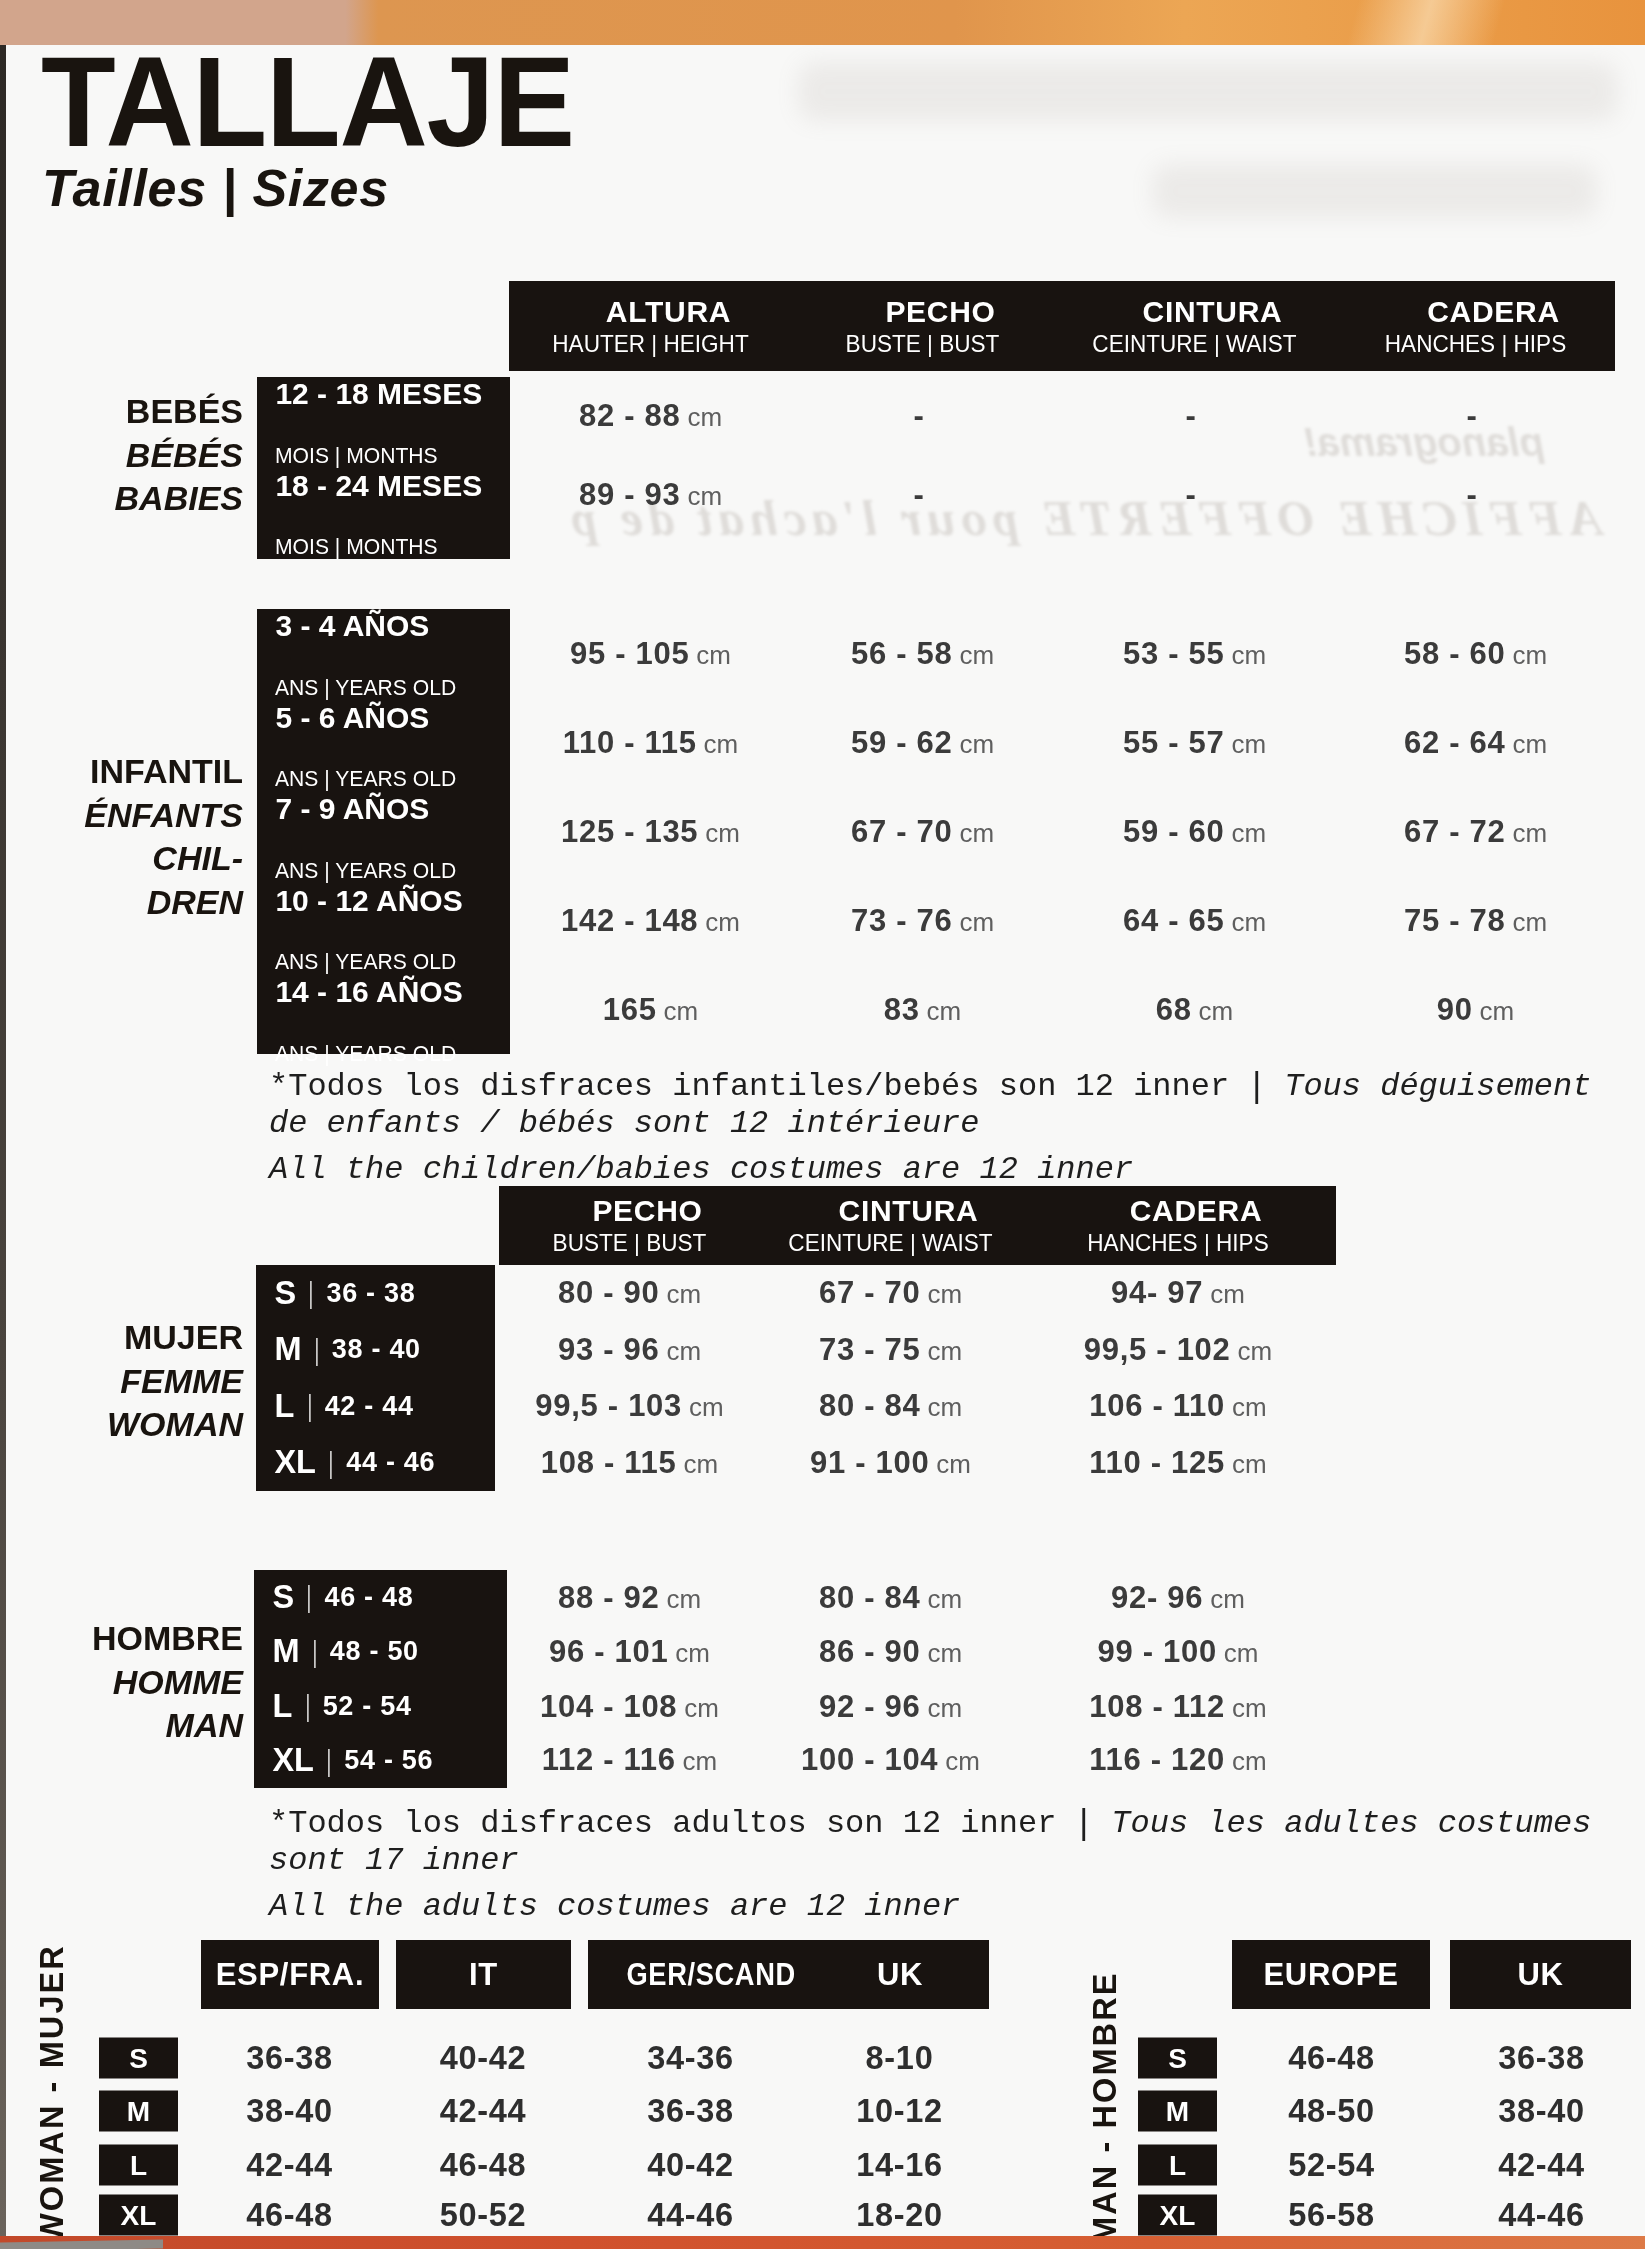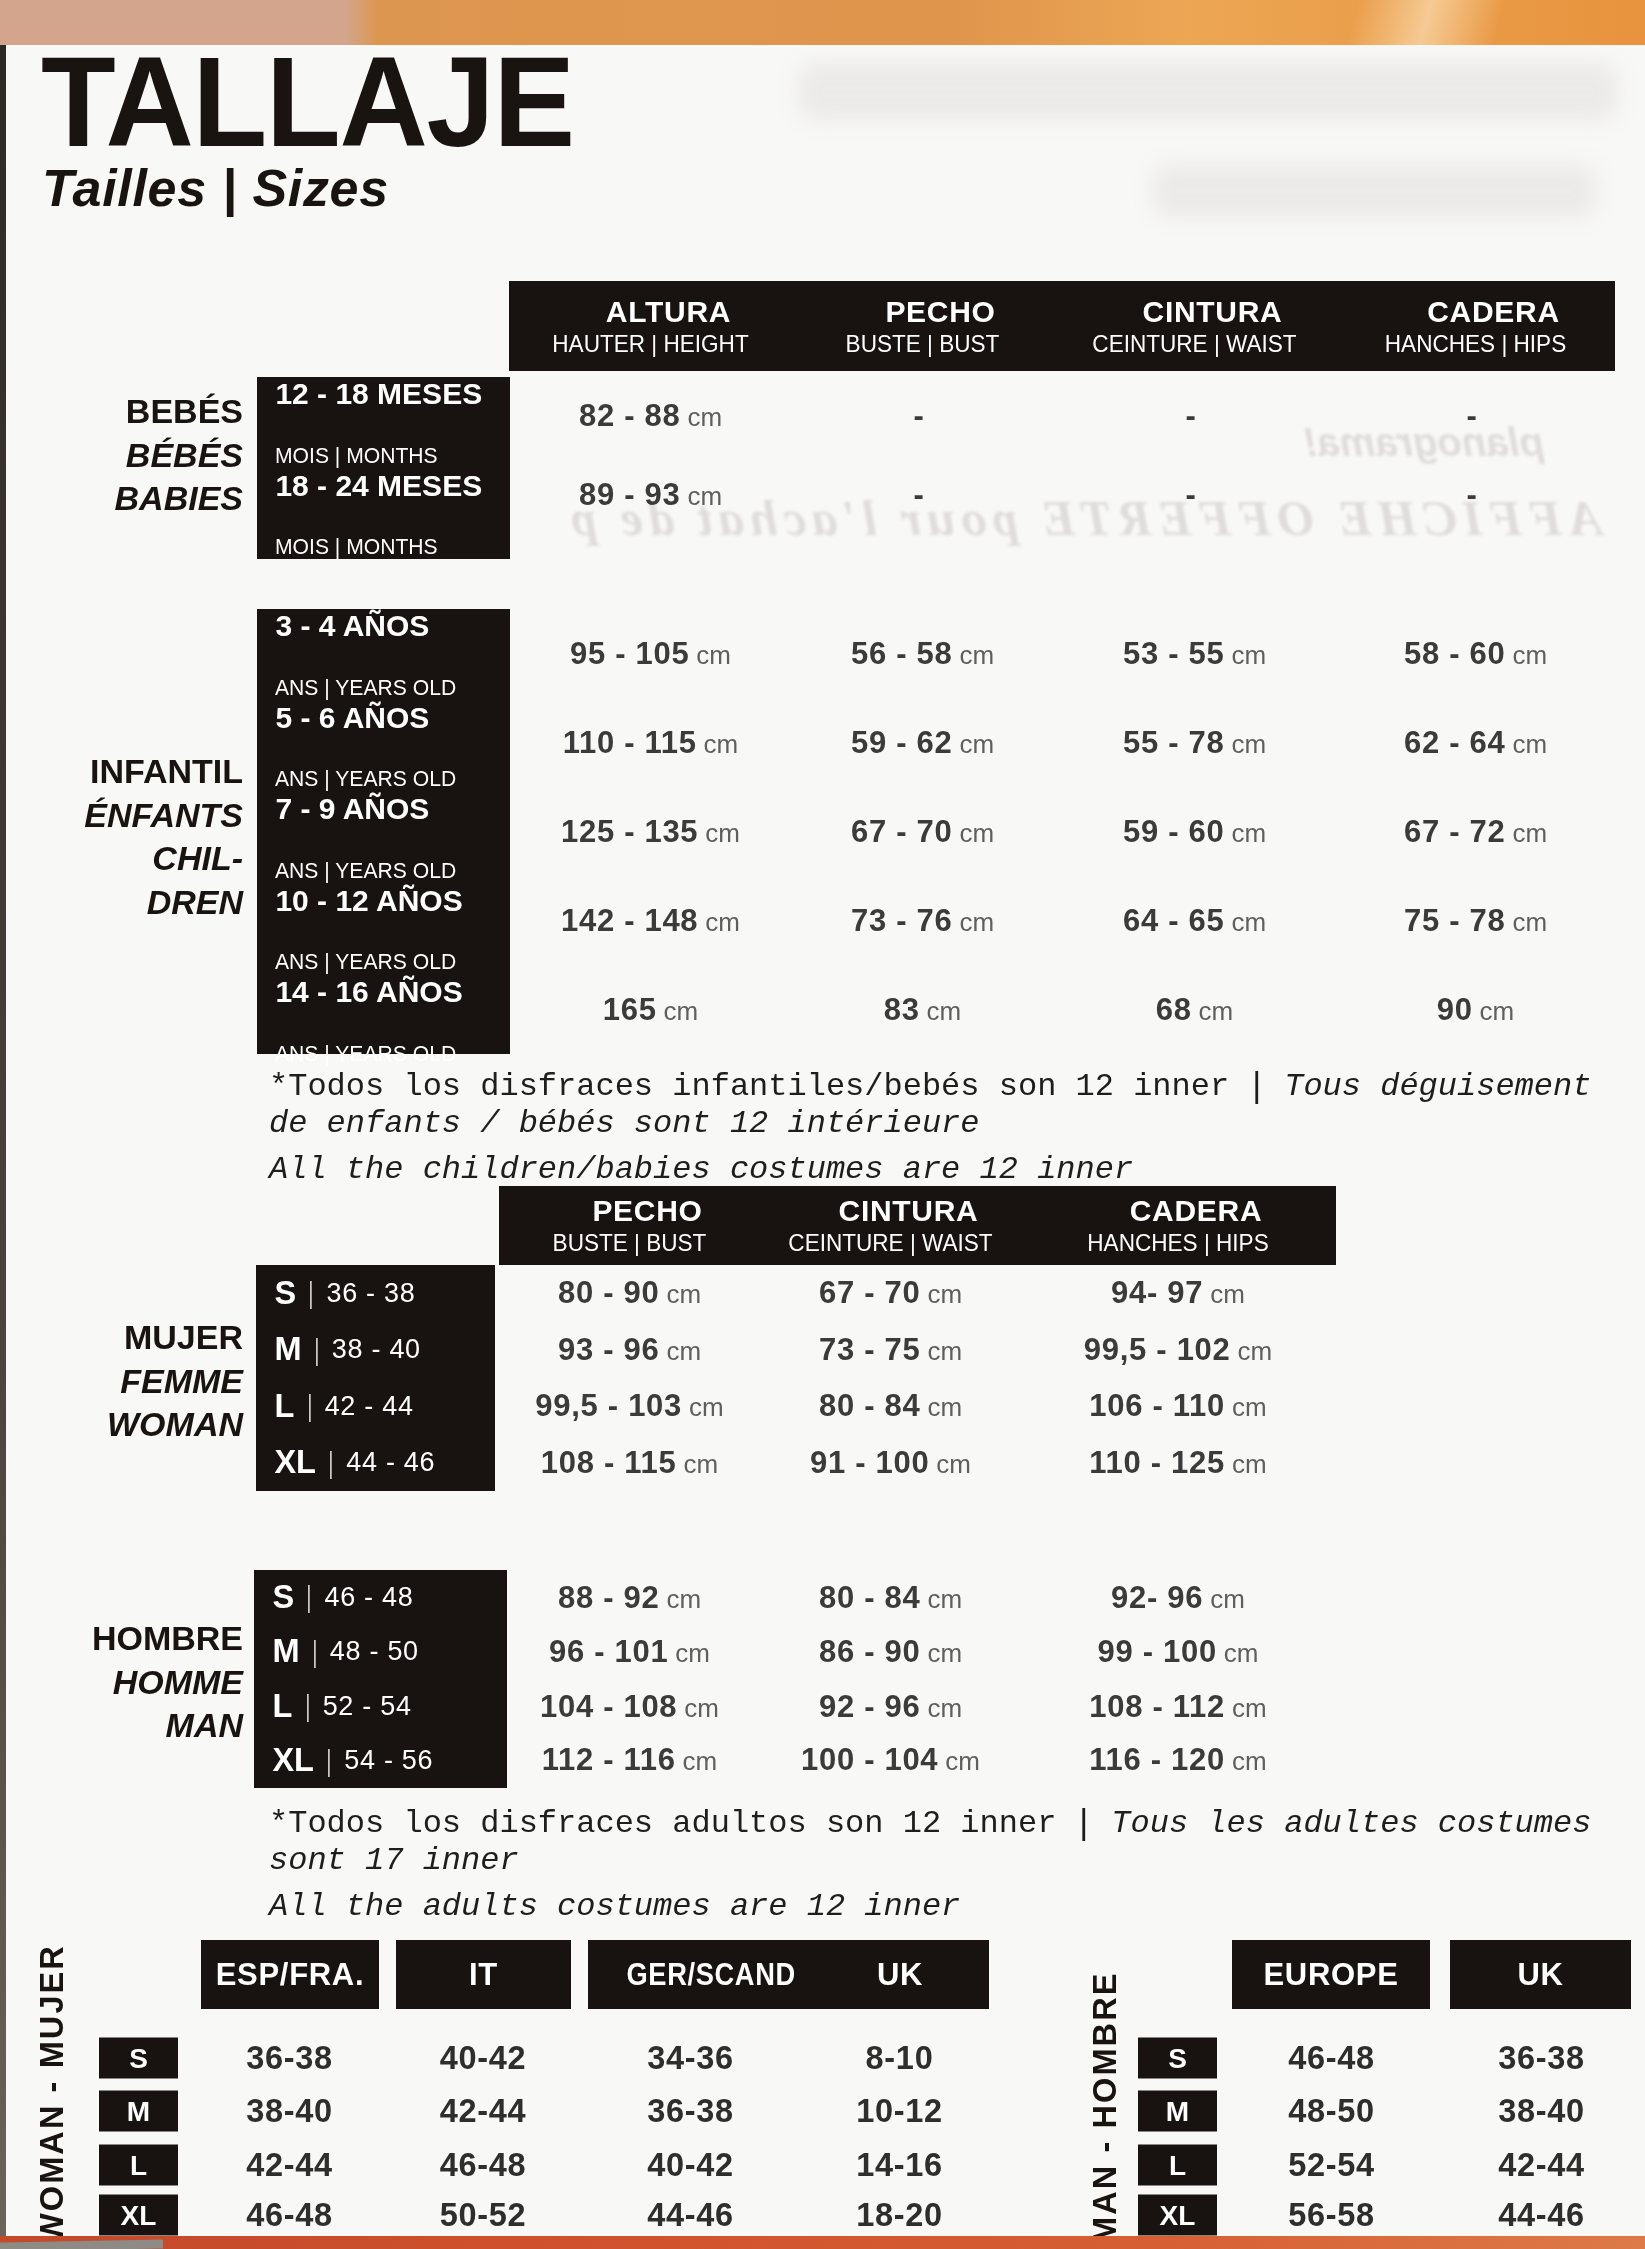--- a/index.html
+++ b/index.html
@@ -40,21 +40,21 @@
   .babies-block{left:257px;top:377px;width:253px;height:182px;}
   .children-block{left:257px;top:609px;width:253px;height:445px;}
   .woman-block{left:256px;top:1265px;width:239px;height:226px;}
   .man-block{left:254px;top:1570px;width:253px;height:218px;}
   .rrow{flex:1;display:flex;flex-direction:column;justify-content:flex-end;padding-left:18.4px;gap:28px;}
   .rrow .range{font-size:30px;font-weight:bold;letter-spacing:0;}
   .rrow .sub{font-size:22px;font-weight:normal;margin-top:3.5px;transform:scaleX(.96);transform-origin:left;}
   .size-row{flex:1;display:flex;flex-direction:row;align-items:center;padding-left:18.4px;}
   .size-letter{font-size:32.5px;font-weight:bold;}
   .size-sep{font-size:30px;margin:0 11.3px;transform:scaleX(.55);opacity:.95;font-weight:normal;}
-  .size-range{font-size:27px;font-weight:normal;letter-spacing:0.7px;}
+  .size-range{font-size:27px;font-weight:bold;letter-spacing:0.7px;}
   
   .side-label{position:absolute;right:1402px;width:233px;text-align:right;color:#19140f;line-height:1.28;}
   .side-label .b{display:block;font-size:34px;font-weight:bold;}
   .side-label .bi{display:block;font-size:34px;font-weight:bold;font-style:italic;}
   
   .vrow{position:absolute;display:grid;transform:translateY(-50%);}
   .vrow.ch{left:509px;width:1106px;grid-template-columns:283px 261px 283px 279px;}
   .vrow.ad{left:499px;width:837px;grid-template-columns:261px 261px 314px;}
   .vcell{text-align:center;white-space:nowrap;}
   .vcell .num{font-size:31px;font-weight:bold;color:#3b3b3b;letter-spacing:0.7px;}
@@ -177,21 +177,21 @@
 
   <div class="vrow ch" style="top:654px;">
     <div class="vcell"><span class="num">95 - 105</span><span class="unit">cm</span></div>
     <div class="vcell"><span class="num">56 - 58</span><span class="unit">cm</span></div>
     <div class="vcell"><span class="num">53 - 55</span><span class="unit">cm</span></div>
     <div class="vcell"><span class="num">58 - 60</span><span class="unit">cm</span></div>
   </div>
   <div class="vrow ch" style="top:743px;">
     <div class="vcell"><span class="num">110 - 115</span><span class="unit">cm</span></div>
     <div class="vcell"><span class="num">59 - 62</span><span class="unit">cm</span></div>
-    <div class="vcell"><span class="num">55 - 78</span><span class="unit">cm</span></div>
+    <div class="vcell"><span class="num">55 - 57</span><span class="unit">cm</span></div>
     <div class="vcell"><span class="num">62 - 64</span><span class="unit">cm</span></div>
   </div>
   <div class="vrow ch" style="top:832px;">
     <div class="vcell"><span class="num">125 - 135</span><span class="unit">cm</span></div>
     <div class="vcell"><span class="num">67 - 70</span><span class="unit">cm</span></div>
     <div class="vcell"><span class="num">59 - 60</span><span class="unit">cm</span></div>
     <div class="vcell"><span class="num">67 - 72</span><span class="unit">cm</span></div>
   </div>
   <div class="vrow ch" style="top:921px;">
     <div class="vcell"><span class="num">142 - 148</span><span class="unit">cm</span></div>

